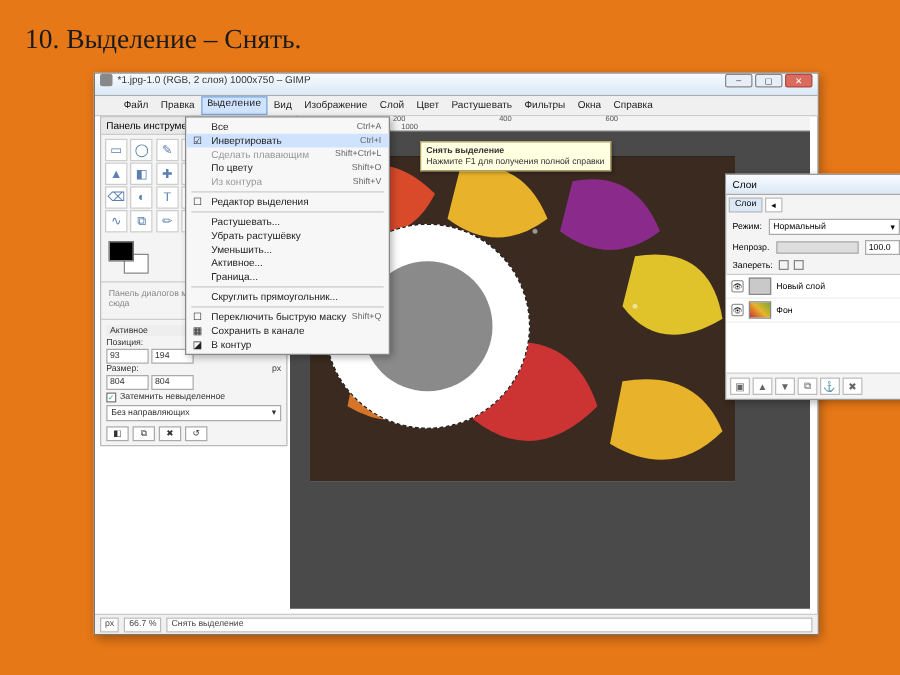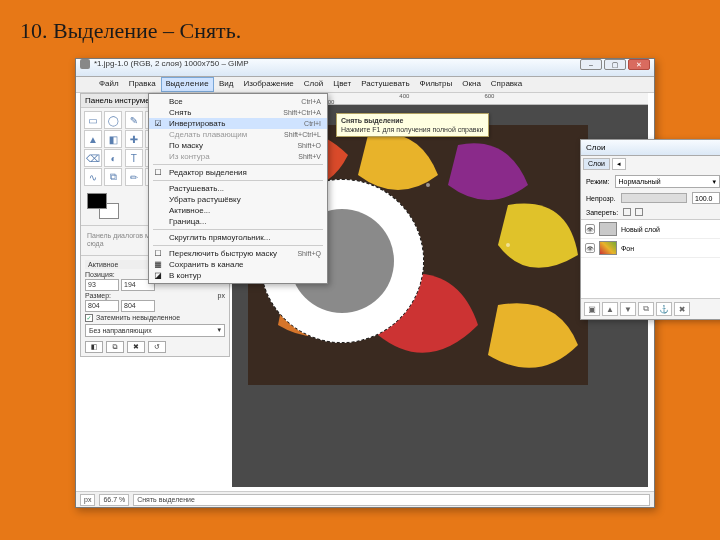--- a/index.html
+++ b/index.html
@@ -37,21 +37,21 @@
   
   .canvas { position:absolute; left:156px; top:46px; right:6px; bottom:20px; background:#4a4a4a; overflow:hidden; }
   .artboard { position:absolute; left:16px; top:20px; width:340px; height:260px; background:#888; box-shadow:0 0 0 1px #000 inset; }
   .leaves { position:absolute; inset:0; overflow:hidden; }
   .sel-circle { position:absolute; left:12px; top:54px; width:164px; height:164px; border-radius:50%; background:#fff; display:flex; align-items:center; justify-content:center; border:1px dashed #222; }
   .sel-inner { width:104px; height:104px; border-radius:50%; background:#8a8a8a; }
   
   .status { position:absolute; left:0; right:0; bottom:0; height:16px; background:#f0f0f0; border-top:1px solid #ccc; display:flex; align-items:center; font-size:7px; color:#444; gap:4px; padding:0 4px; }
   .status .seg { border:1px solid #bbb; background:#fff; padding:0 3px; height:12px; display:flex; align-items:center; }
   
-  .dropdown { position:absolute; left:72px; top:34px; width:180px; background:#f7f7f7; border:1px solid #888; box-shadow:2px 2px 6px rgba(0,0,0,.3); padding:2px 0; font-size:8px; z-index:20; }
+  .dropdown { position:absolute; left:72px; top:34px; width:164px; background:#f7f7f7; border:1px solid #888; box-shadow:2px 2px 6px rgba(0,0,0,.3); padding:2px 0; font-size:8px; z-index:20; }
   .menu-item { display:flex; align-items:center; padding:1px 6px 1px 20px; position:relative; color:#222; white-space:nowrap; }
   .menu-item.disabled { color:#999; }
   .menu-item .shortcut { margin-left:auto; color:#666; font-size:7px; }
   .menu-item .mark { position:absolute; left:4px; width:10px; text-align:center; }
   .menu-item.hover { background:#cfe3ff; }
   .menu-sep { height:1px; background:#ccc; margin:2px 4px; }
   .tooltip { position:absolute; left:260px; top:54px; background:#ffffe1; border:1px solid #b0a060; padding:2px 4px; font-size:7px; color:#333; box-shadow:1px 1px 3px rgba(0,0,0,.3); z-index:25; line-height:1.3; }
   
   .layers { position:absolute; right:-72px; top:80px; width:146px; background:#f4f4f4; border:1px solid #999; box-shadow:2px 2px 6px rgba(0,0,0,.3); z-index:15; }
   .layers-title { height:16px; background:linear-gradient(#f7fbff,#dbe8f6); border-bottom:1px solid #aaa; font-size:8px; padding:2px 5px; display:flex; align-items:center; }
@@ -200,52 +200,51 @@
         <div class="sel-inner"></div>
       </div>
     </div>
   </div>
 
   <div class="dropdown" id="selMenu">
       <div class="menu-item">
         <span>Все</span>
         <span class="shortcut">Ctrl+A</span>
       </div>
-      <div class="menu-item">
-        <span>Снять</span>
-        <span class="shortcut">Shift+Ctrl+A</span>
-      </div>
       <div class="menu-item hover">
         <span class="mark">☑</span>
         <span>Инвертировать</span>
         <span class="shortcut">Ctrl+I</span>
       </div>
       <div class="menu-item disabled">
         <span>Сделать плавающим</span>
         <span class="shortcut">Shift+Ctrl+L</span>
       </div>
       <div class="menu-item">
-        <span>По маску</span>
+        <span>По цвету</span>
         <span class="shortcut">Shift+O</span>
       </div>
       <div class="menu-item disabled">
         <span>Из контура</span>
         <span class="shortcut">Shift+V</span>
       </div>
       <div class="menu-sep"></div>
       <div class="menu-item">
         <span class="mark">☐</span>
         <span>Редактор выделения</span>
       </div>
       <div class="menu-sep"></div>
       <div class="menu-item">
         <span>Растушевать...</span>
       </div>
       <div class="menu-item">
         <span>Убрать растушёвку</span>
+      </div>
+      <div class="menu-item">
+        <span>Уменьшить...</span>
       </div>
       <div class="menu-item">
         <span>Активное...</span>
       </div>
       <div class="menu-item">
         <span>Граница...</span>
       </div>
       <div class="menu-sep"></div>
       <div class="menu-item">
         <span>Скруглить прямоугольник...</span>

